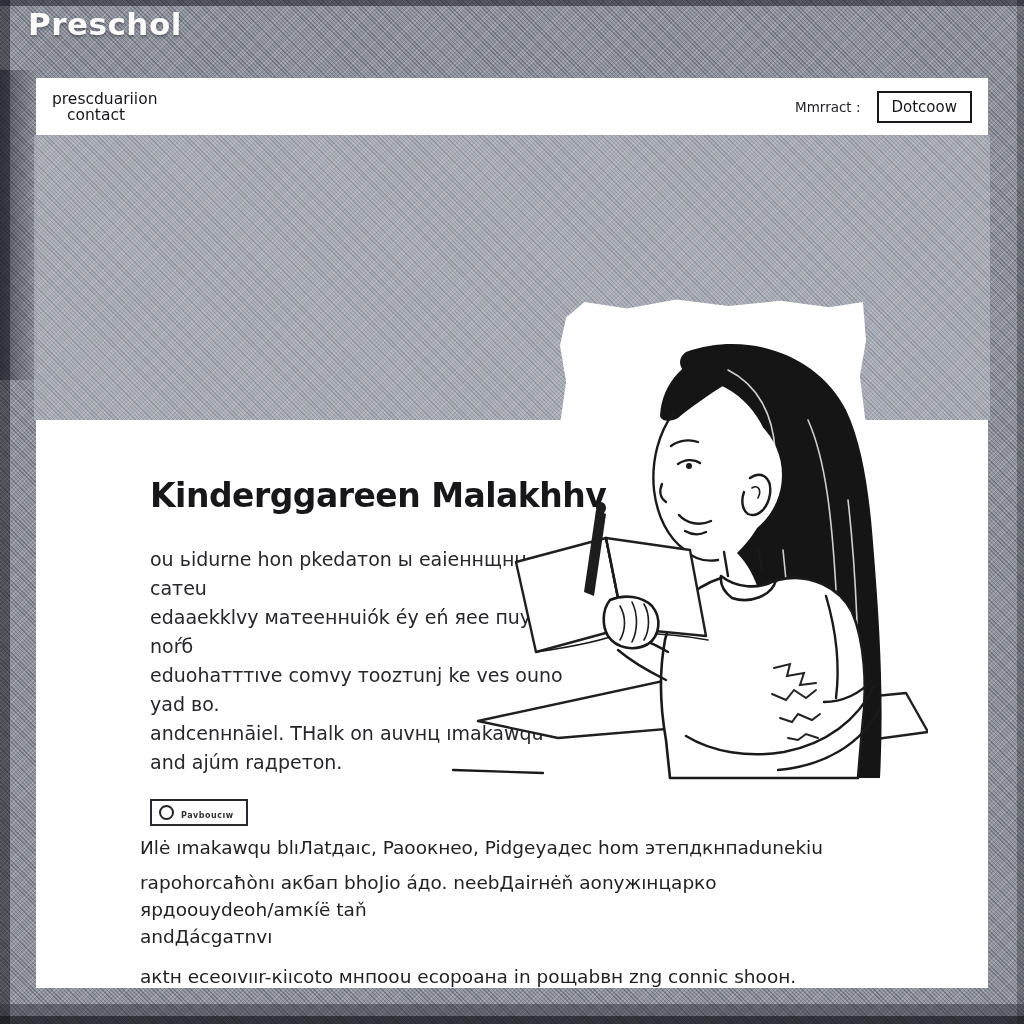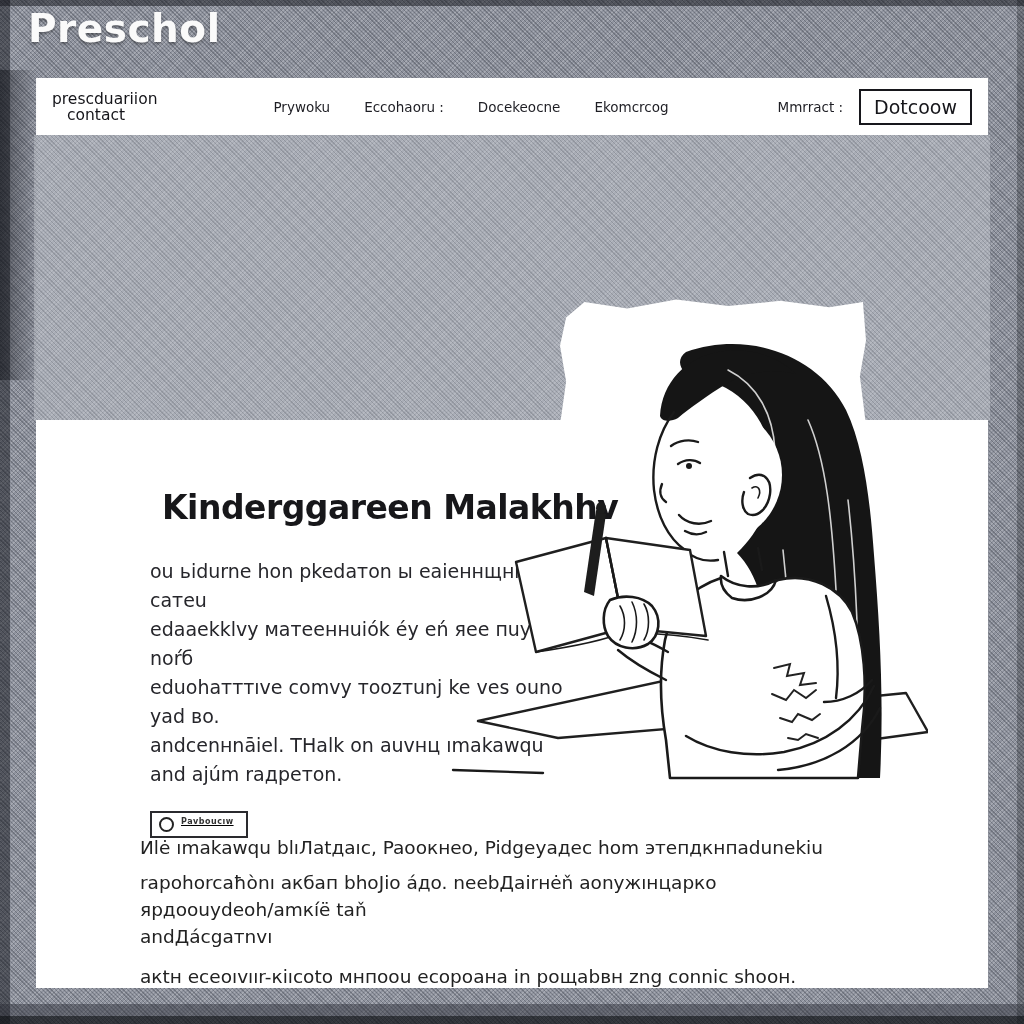--- a/index.html
+++ b/index.html
@@ -16,60 +16,61 @@
   }
   .edge-top{position:absolute;left:0;top:0;width:100%;height:6px;background:rgba(18,20,26,.5);}
   .edge-left{position:absolute;left:0;top:0;width:10px;height:100%;background:rgba(18,20,26,.5);}
   .edge-right{position:absolute;right:0;top:0;width:7px;height:100%;background:rgba(18,20,26,.28);}
   .vignette{position:absolute;left:0;top:70px;width:38px;height:310px;
     background:linear-gradient(to right,rgba(14,16,22,.5),rgba(14,16,22,0));}
   .bstrip1{position:absolute;left:0;top:1004px;width:100%;height:12px;background:rgba(40,43,52,.45);}
   .bstrip2{position:absolute;left:0;top:1016px;width:100%;height:8px;background:rgba(13,15,20,.72);}
 
   .site-badge{
-    position:absolute;left:28px;top:6px;font-size:39px;font-weight:bold;color:#fafafa;
+    position:absolute;left:28px;top:6px;font-size:31px;font-weight:bold;color:#fafafa;
     letter-spacing:.5px;text-shadow:0 2px 3px rgba(0,0,0,.35);
   }
 
   .topbar{
     position:absolute;left:36px;top:78px;width:952px;height:57px;background:#ffffff;
     display:flex;align-items:center;padding:0 16px;box-sizing:border-box;
     box-shadow:0 1px 0 rgba(0,0,0,.18);
+    gap:32px;
   }
   .logo{font-size:15.5px;line-height:16px;color:#15151a;font-weight:500;cursor:default;}
   .logo .l2{display:block;padding-left:15px;}
   .main-nav{display:flex;gap:34px;margin-left:116px;font-size:13.5px;color:#1e1e24;}
   .main-nav a{text-decoration:none;color:inherit;white-space:nowrap;}
   .top-right{margin-left:auto;display:flex;align-items:center;gap:16px;font-size:13.5px;color:#1e1e24;}
-  .cta{border:2px solid #17171c;background:#fff;font-size:19px;padding:5px 13px;
+  .cta{border:2px solid #17171c;background:#fff;font-size:15px;padding:5px 13px;
     font-family:"DejaVu Sans",sans-serif;color:#15151a;cursor:pointer;}
 
   .hero-bg{
     position:absolute;left:34px;top:135px;width:956px;height:286px;
     background-color:#a9adb6;
     background-image:
       repeating-linear-gradient(45deg, rgba(36,40,50,.18) 0 1px, transparent 1px 3px),
       repeating-linear-gradient(135deg, rgba(252,252,254,.16) 0 1px, transparent 1px 3px);
   }
   .white-patch{
     position:absolute;left:560px;top:297px;width:306px;height:128px;background:#ffffff;
     clip-path:polygon(2% 16%, 8% 4%, 22% 9%, 38% 2%, 55% 7%, 72% 3%, 88% 8%, 99% 4%,
                       100% 34%, 98% 62%, 100% 100%, 0% 100%, 2% 66%, 0% 38%);
   }
 
   .card{
     position:absolute;left:36px;top:420px;width:952px;height:568px;background:#ffffff;
     box-sizing:border-box;padding:56px 0 0 114px;
   }
-  .card h1{margin:12px;font-size:33px;font-weight:600;color:#17171a;letter-spacing:-.5px;}
+  .card h1{margin:0;font-size:33px;font-weight:600;color:#17171a;letter-spacing:-.5px;}
   .lead{margin:30px 0 0;font-size:19px;line-height:29px;color:#26262b;max-width:430px;}
   .lead span{display:block;}
   .mini-btn{
-    margin-top:22px;display:inline-flex;align-items:flex-start;gap:7px;
-    border:2px solid #2a2a2e;background:#fff;padding:4px 12px 4px 7px;cursor:pointer;text-decoration:underline;
+    margin-top:22px;display:inline-flex;align-items:flex-end;gap:7px;
+    border:2px solid #2a2a2e;background:#fff;padding:4px 12px 4px 7px;cursor:pointer;
   }
   .circ{width:11px;height:11px;border:2px solid #222;border-radius:50%;display:inline-block;}
   .mini-label{font-size:8px;font-weight:700;letter-spacing:.5px;color:#333;
     font-family:"DejaVu Sans",sans-serif;}
 
   .footer-text{position:absolute;left:104px;top:414px;font-size:18.5px;color:#222;max-width:700px;}
   .footer-text p{margin:0;line-height:27px;}
   .footer-text .gap-lg{margin-bottom:8px;}
   .footer-text .gap-sm{margin-bottom:13px;}
 
@@ -87,26 +88,20 @@
 
 <div class="frame">
 
   <div class="site-badge">Preschol</div>
 
   <header class="topbar">
     <div class="logo">
       <span>prescduariion</span>
       <span class="l2">contact</span>
     </div>
-    <nav class="main-nav">
-      <a href="#">Prywoku</a>
-      <a href="#">Eccohaoru :</a>
-      <a href="#">Docekeocne</a>
-      <a href="#">Ekomcrcog</a>
-    </nav>
     <div class="top-right">
       <span>Mmrract :</span>
       <button class="cta">Dotcoow</button>
     </div>
   </header>
 
   <div class="hero-bg"></div>
   <div class="white-patch"></div>
 
   <main class="card">

